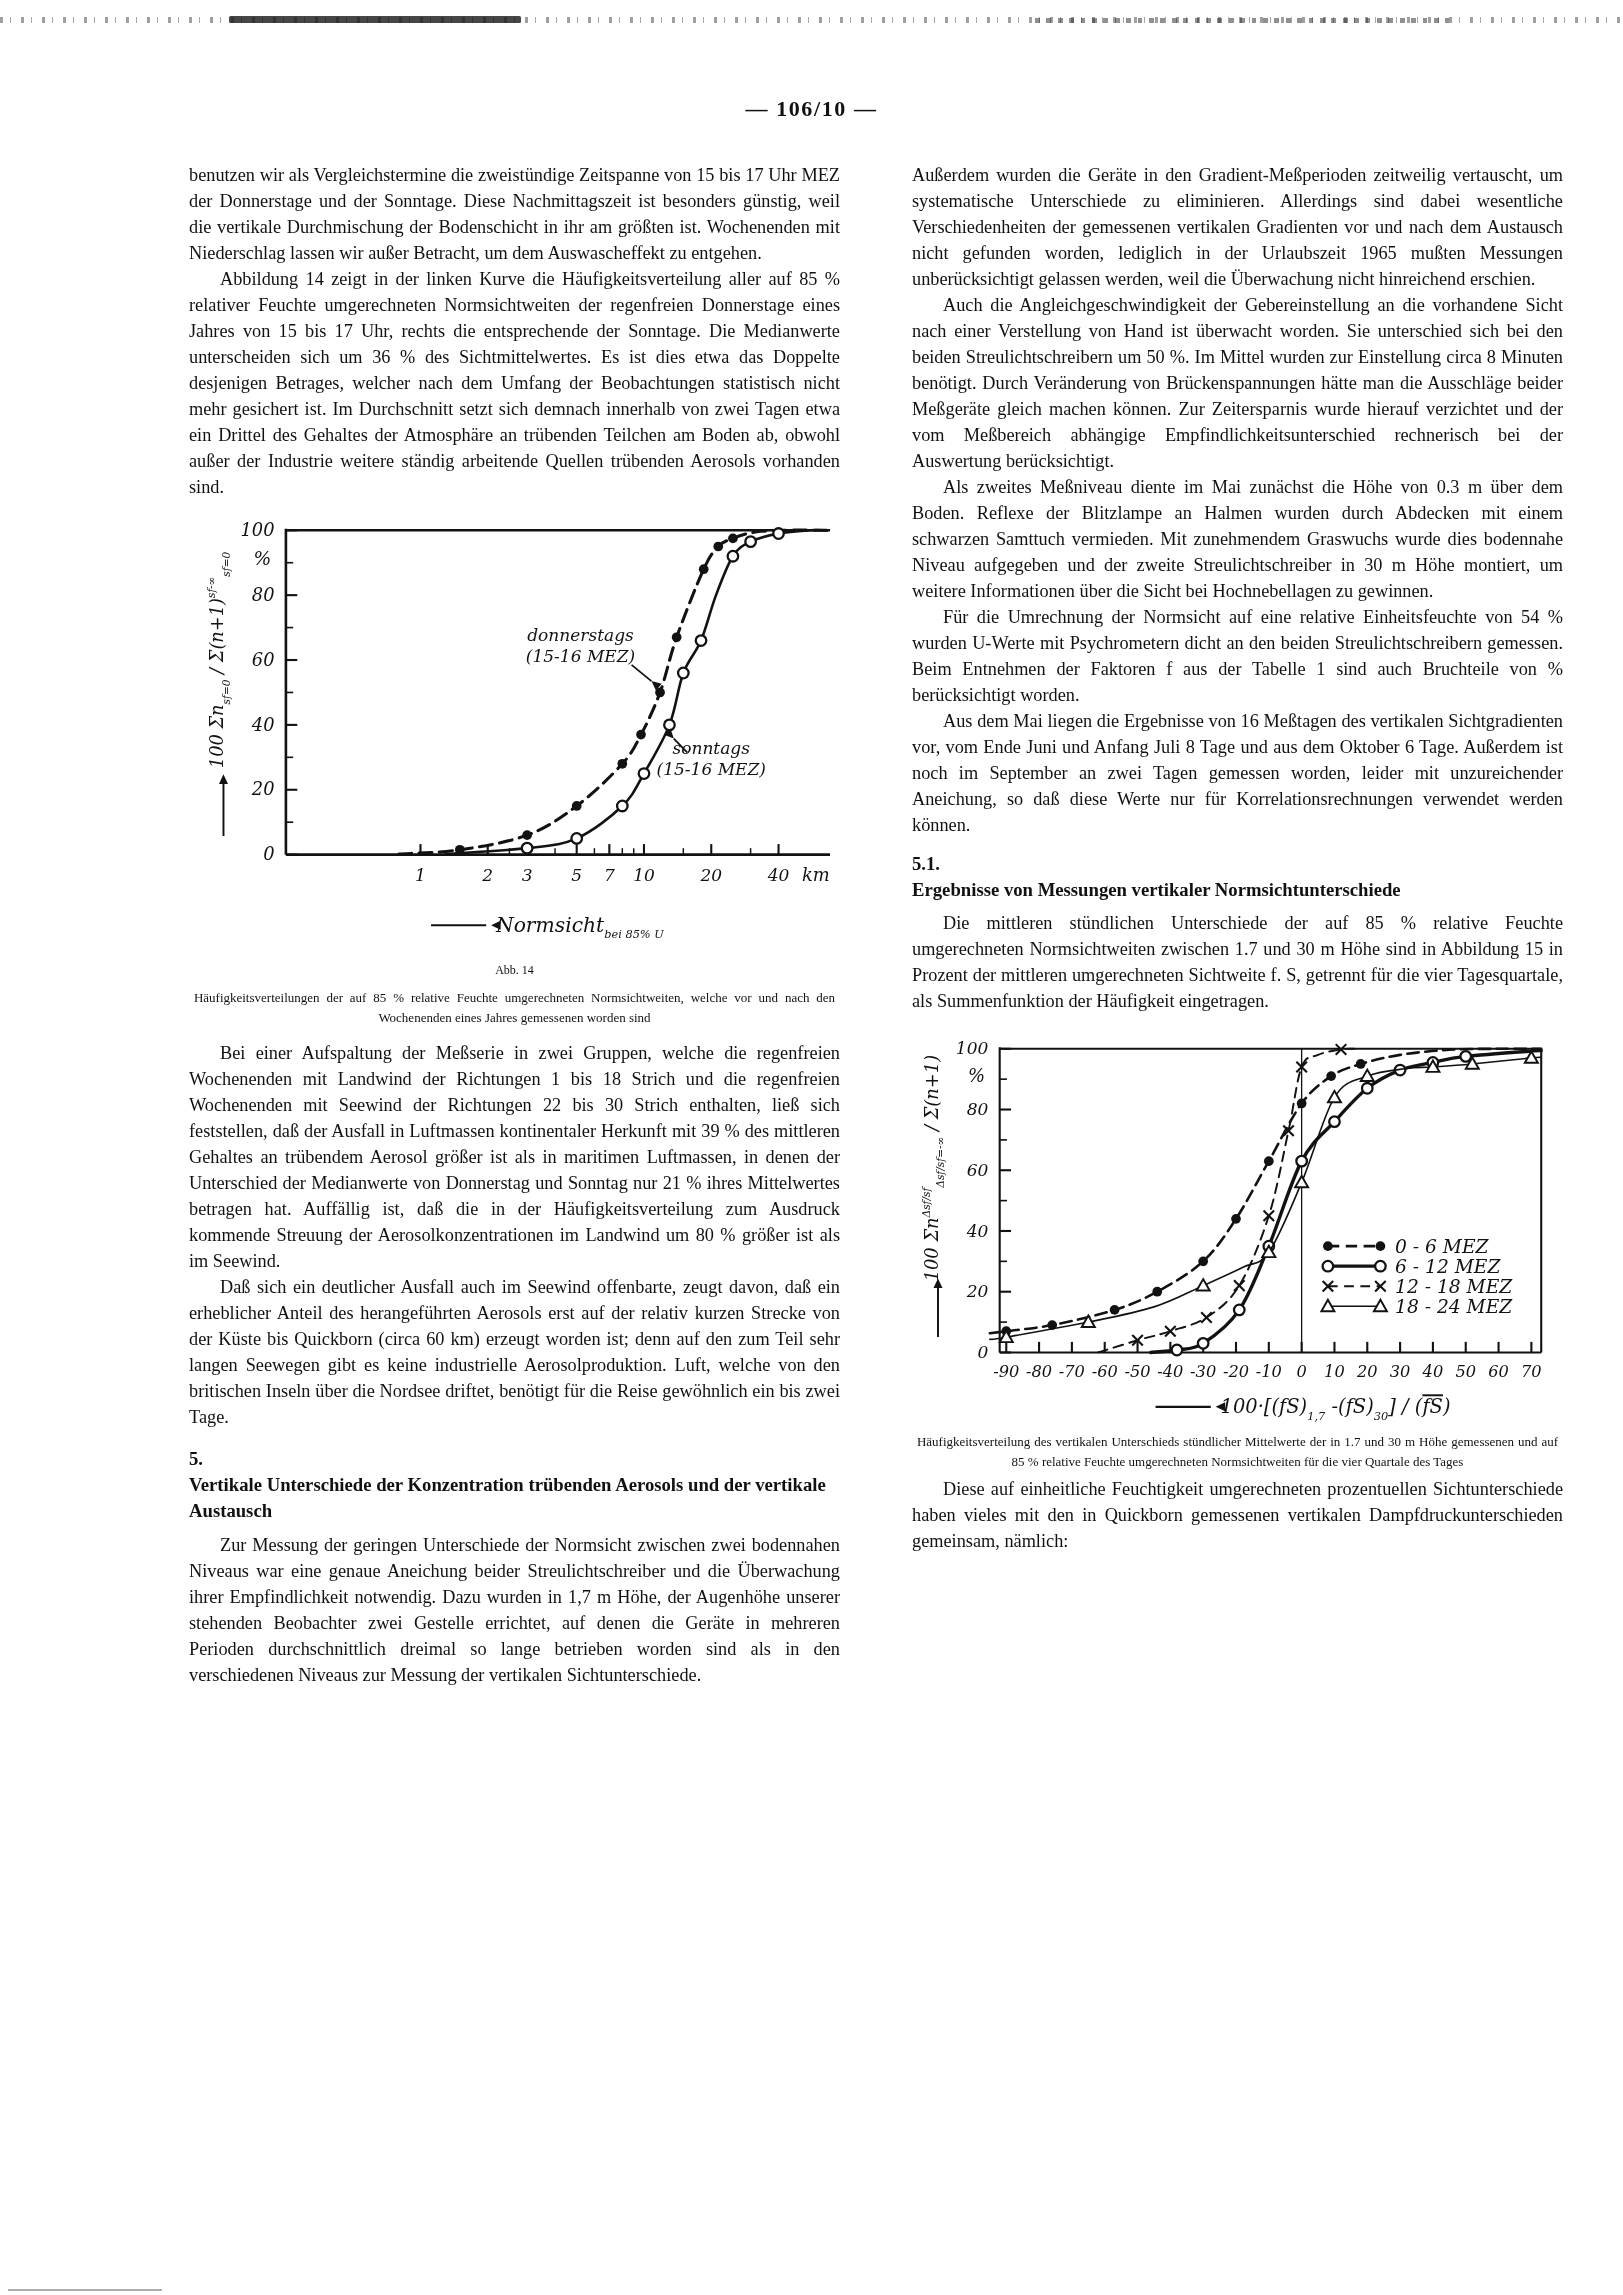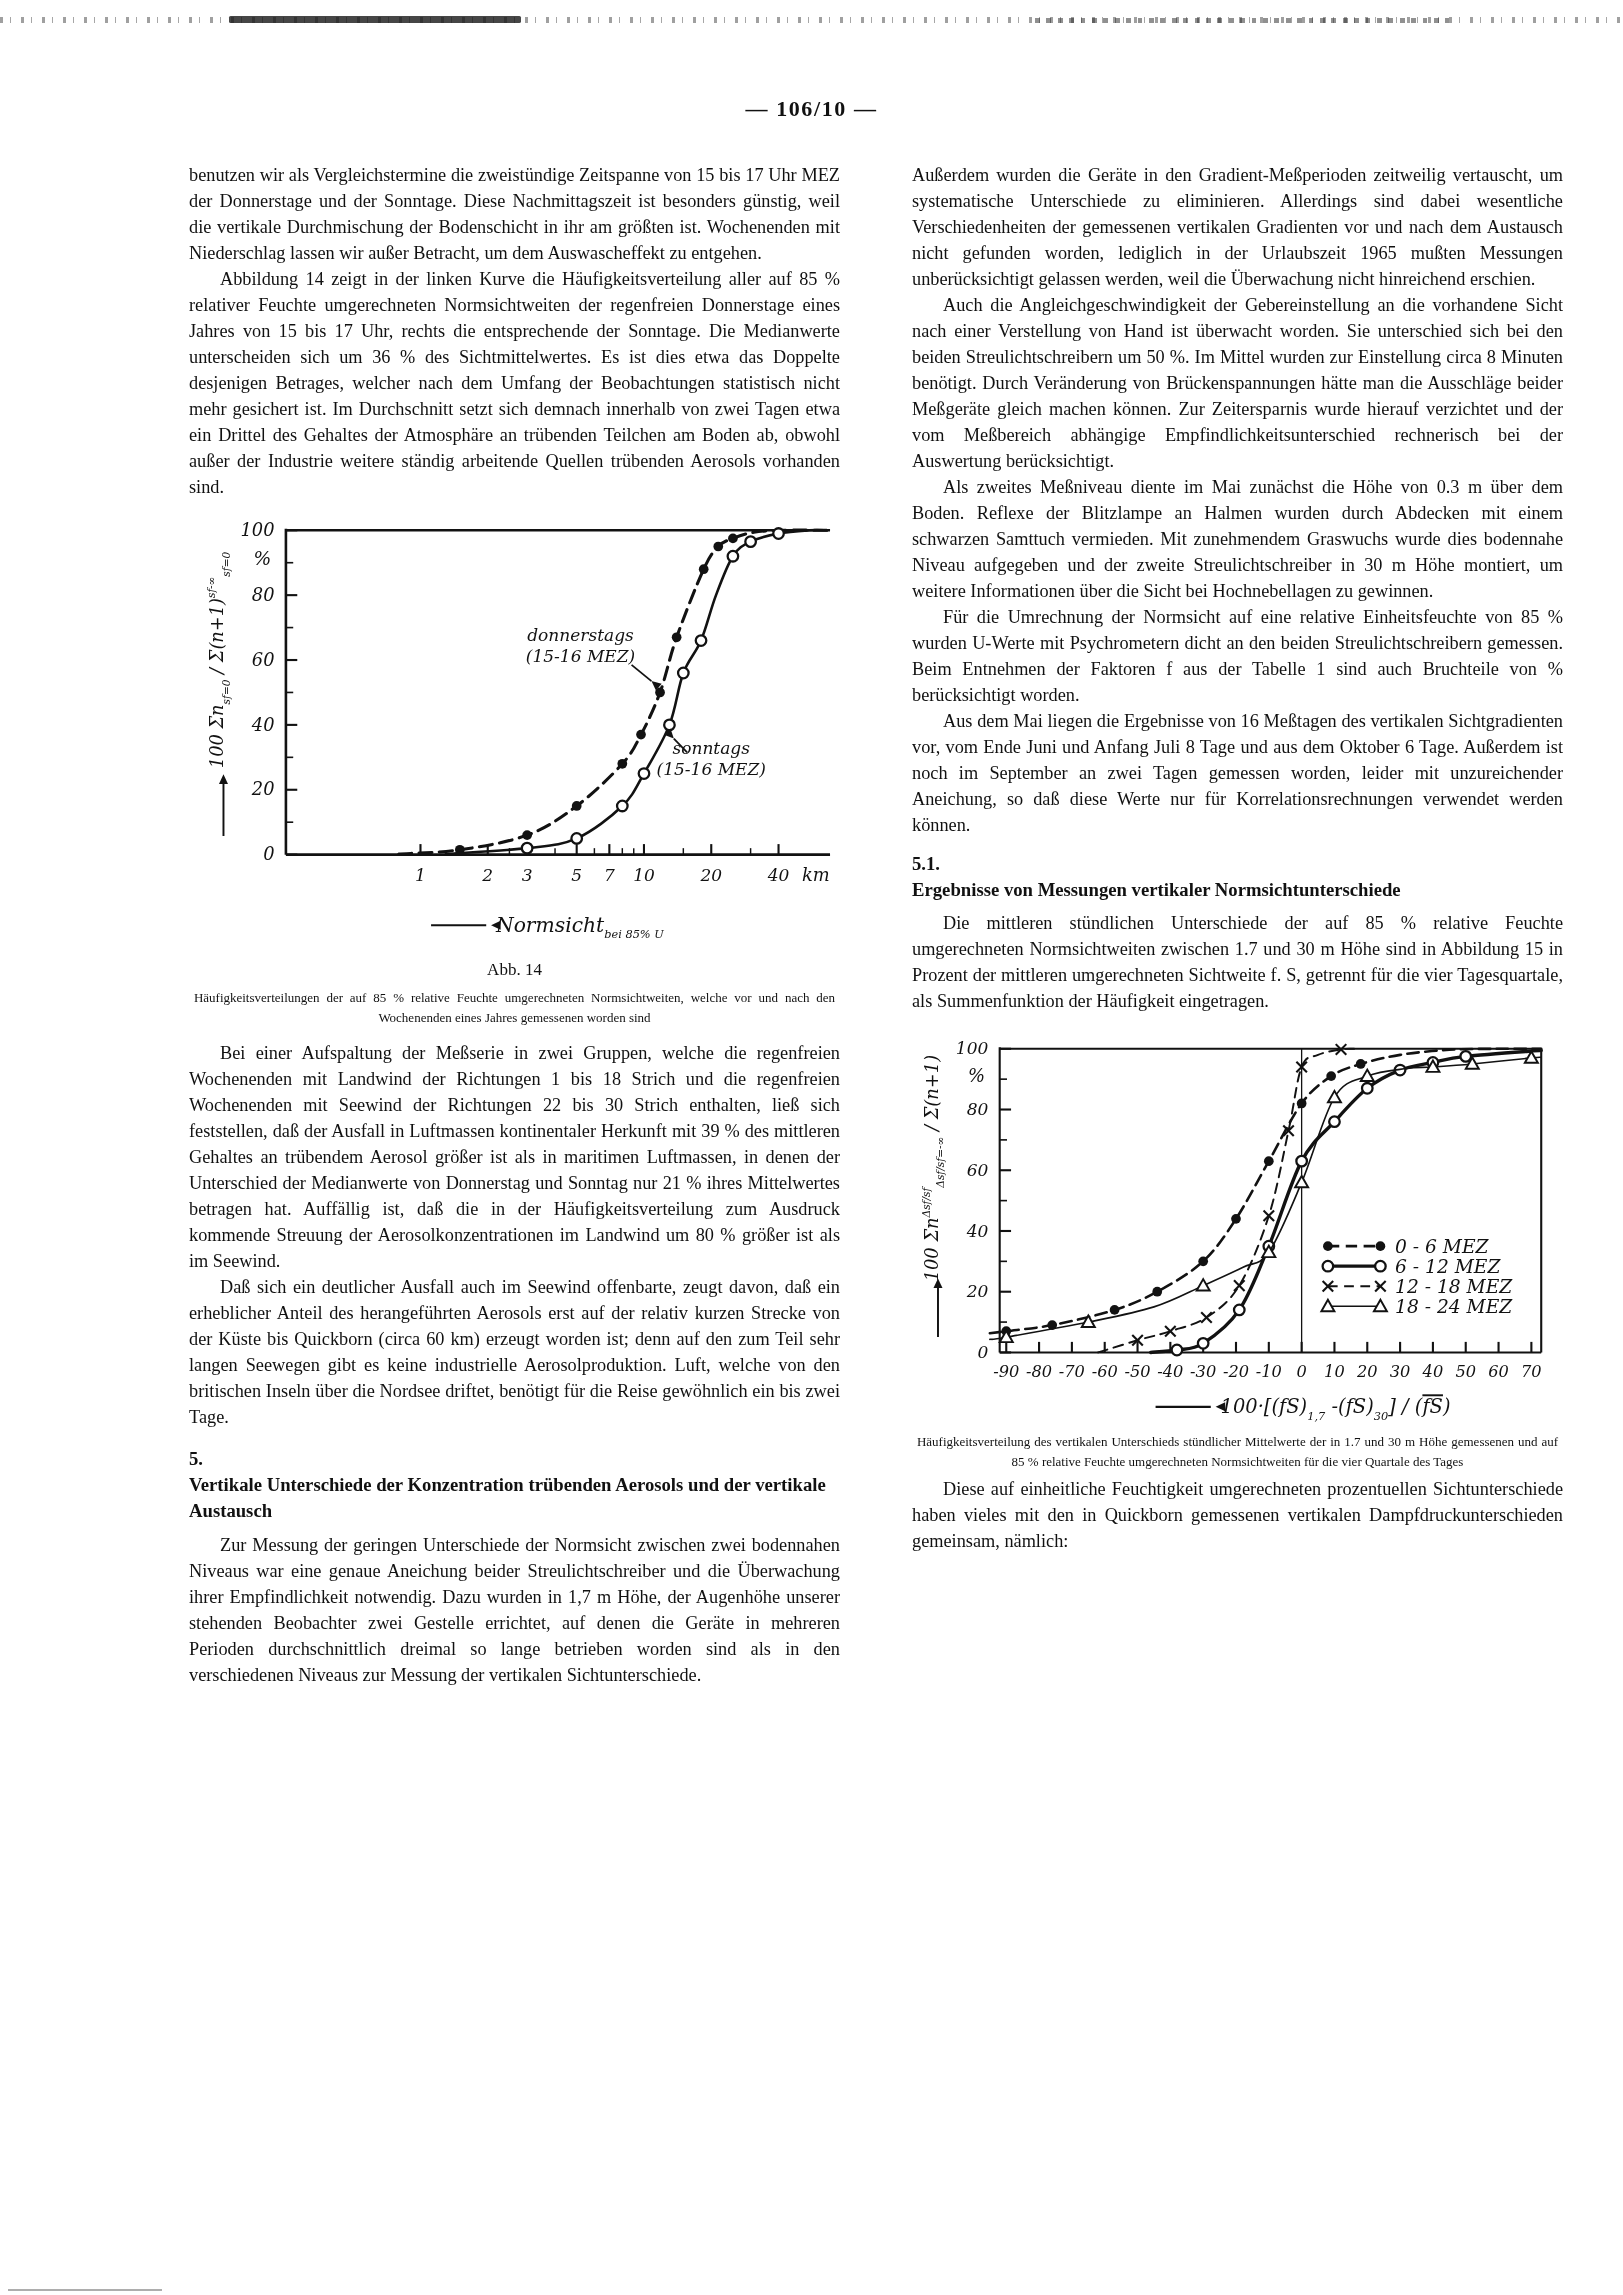--- a/index.html
+++ b/index.html
@@ -18,21 +18,21 @@
   .noise-bottom{position:absolute;left:8px;top:2289px;width:154px;height:1.6px;background:#8a8a8a;opacity:.7;}
   .page-number{position:absolute;top:96px;left:0;width:1623px;text-align:center;
     font-size:22px;letter-spacing:1.6px;font-weight:bold;}
   .col{position:absolute;top:162px;width:651px;font-size:18.3px;line-height:26px;text-align:justify;}
   .col-left{left:189px;}
   .col-right{left:912px;}
   p.para{margin:0;padding:0;text-indent:31px;}
   p.para.no-indent{text-indent:0;}
   .figure{margin:8px 0 4.9px 0;}
   .figure svg{display:block;}
-  .cap-title{text-align:center;font-size:17px;margin-top:1.6px;margin-bottom:4.9px;}
+  .cap-title{text-align:center;font-size:12px;margin-top:1.6px;margin-bottom:4.9px;}
   .cap-text{font-size:13px;line-height:20px;text-align:justify;text-align-last:center;margin:0 4.9px;}
   .sec-heading{display:flex;font-weight:bold;font-size:18.7px;line-height:26px;margin:16px 0 8px 0;text-align:left;flex-direction:column;}
   .sec-num{flex:none;width:32px;}
   .sec-num.wide{width:44px;}
   .sec-text{flex:1;}
 </style>
 </head>
 <body>
 
 <div class="page">
@@ -151,21 +151,21 @@
       <span class="sec-text">Vertikale Unterschiede der Konzentration trübenden Aerosols und der vertikale Austausch</span>
     </div>
 
     <p class="para">Zur Messung der geringen Unterschiede der Normsicht zwischen zwei bodennahen Niveaus war eine genaue Aneichung beider Streulichtschreiber und die Überwachung ihrer Empfindlichkeit notwendig. Dazu wurden in 1,7 m Höhe, der Augenhöhe unserer stehenden Beobachter zwei Gestelle errichtet, auf denen die Geräte in mehreren Perioden durchschnittlich dreimal so lange betrieben worden sind als in den verschiedenen Niveaus zur Messung der vertikalen Sichtunterschiede.</p>
   </div>
 
   <div class="col col-right">
     <p class="para no-indent">Außerdem wurden die Geräte in den Gradient-Meßperioden zeitweilig vertauscht, um systematische Unterschiede zu eliminieren. Allerdings sind dabei wesentliche Verschiedenheiten der gemessenen vertikalen Gradienten vor und nach dem Austausch nicht gefunden worden, lediglich in der Urlaubszeit 1965 mußten Messungen unberücksichtigt gelassen werden, weil die Überwachung nicht hinreichend erschien.</p>
     <p class="para">Auch die Angleichgeschwindigkeit der Gebereinstellung an die vorhandene Sicht nach einer Verstellung von Hand ist überwacht worden. Sie unterschied sich bei den beiden Streulichtschreibern um 50 %. Im Mittel wurden zur Einstellung circa 8 Minuten benötigt. Durch Veränderung von Brückenspannungen hätte man die Ausschläge beider Meßgeräte gleich machen können. Zur Zeitersparnis wurde hierauf verzichtet und der vom Meßbereich abhängige Empfindlichkeitsunterschied rechnerisch bei der Auswertung berücksichtigt.</p>
     <p class="para">Als zweites Meßniveau diente im Mai zunächst die Höhe von 0.3 m über dem Boden. Reflexe der Blitzlampe an Halmen wurden durch Abdecken mit einem schwarzen Samttuch vermieden. Mit zunehmendem Graswuchs wurde dies bodennahe Niveau aufgegeben und der zweite Streulichtschreiber in 30 m Höhe montiert, um weitere Informationen über die Sicht bei Hochnebellagen zu gewinnen.</p>
-    <p class="para">Für die Umrechnung der Normsicht auf eine relative Einheitsfeuchte von 85 % wurden U-Werte mit Psychrometern dicht an den beiden Streulichtschreibern gemessen. Beim Entnehmen der Faktoren f aus der Tabelle 1 sind auch Bruchteile von % berücksichtigt worden.</p>
+    <p class="para">Für die Umrechnung der Normsicht auf eine relative Einheitsfeuchte von 54 % wurden U-Werte mit Psychrometern dicht an den beiden Streulichtschreibern gemessen. Beim Entnehmen der Faktoren f aus der Tabelle 1 sind auch Bruchteile von % berücksichtigt worden.</p>
     <p class="para">Aus dem Mai liegen die Ergebnisse von 16 Meßtagen des vertikalen Sichtgradienten vor, vom Ende Juni und Anfang Juli 8 Tage und aus dem Oktober 6 Tage. Außerdem ist noch im September an zwei Tagen gemessen worden, leider mit unzureichender Aneichung, so daß diese Werte nur für Korrelationsrechnungen verwendet werden können.</p>
 
     <div class="sec-heading" style="margin:13px 0 6.5px 0;">
       <span class="sec-num wide">5.1.</span>
       <span class="sec-text">Ergebnisse von Messungen vertikaler Normsichtunterschiede</span>
     </div>
 
     <p class="para">Die mittleren stündlichen Unterschiede der auf 85 % relative Feuchte umgerechneten Normsichtweiten zwischen 1.7 und 30 m Höhe sind in Abbildung 15 in Prozent der mittleren umgerechneten Sichtweite f. S, getrennt für die vier Tagesquartale, als Summenfunktion der Häufigkeit eingetragen.</p>
 
     <figure class="figure" style="margin-top:8px;">

